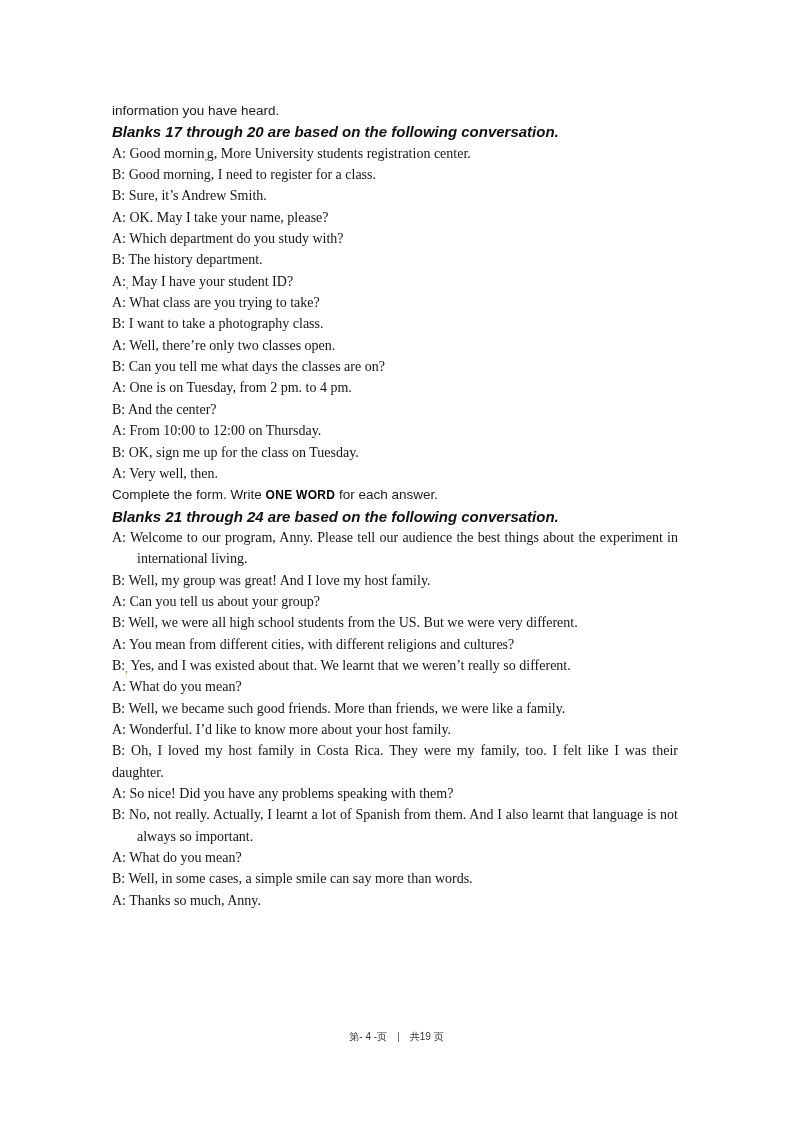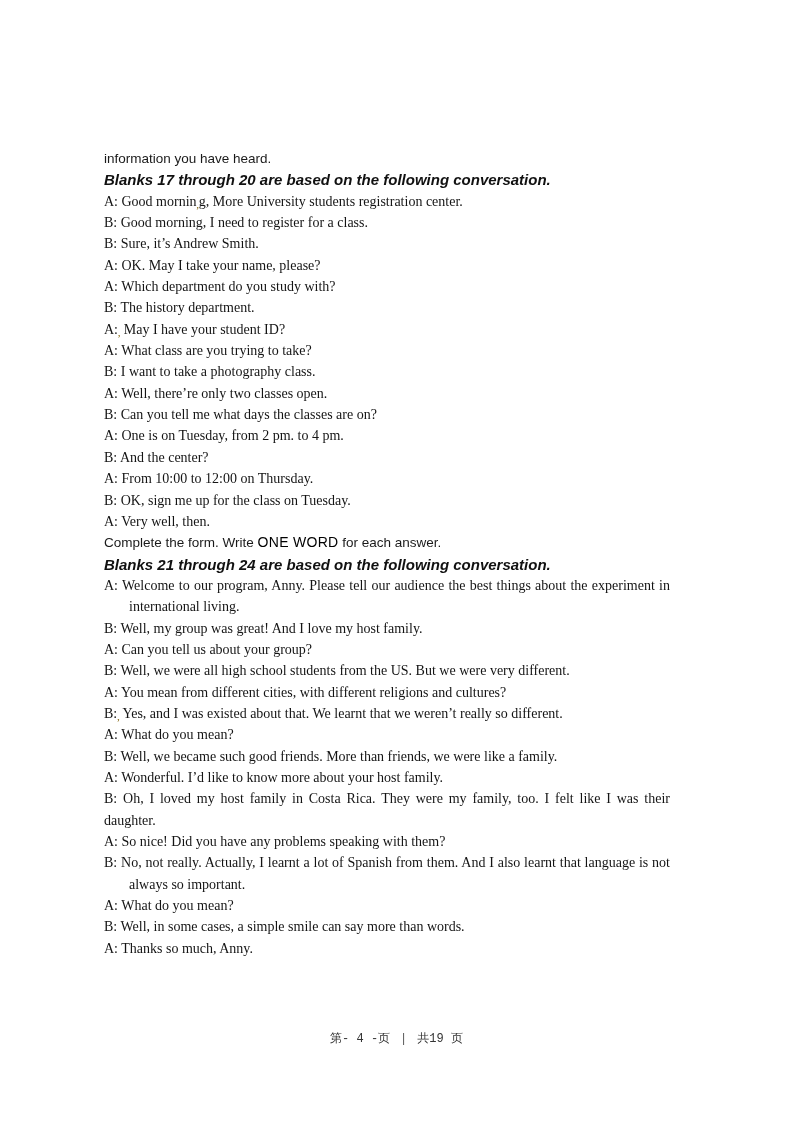--- a/index.html
+++ b/index.html
@@ -9,23 +9,22 @@
     font-family: "Liberation Sans", sans-serif;
   }
   .page {
     position: relative;
     width: 793px; height: 1122px;
     background: #ffffff;
     overflow: hidden;
   }
   .content {
     position: absolute;
-    left: 104px; top: 100px;
+    left: 112px; top: 100px;
     width: 566px;
-    margin-top: 48px;
   }
   .line {
     height: 21.35px;
     line-height: 21.35px;
     white-space: nowrap;
     color: #141414;
   }
   .serif {
     font-family: "Liberation Serif", "DejaVu Serif", serif;
     font-size: 14px;
@@ -43,37 +42,37 @@
     color: #111111;
   }
   .justify {
     white-space: normal;
     text-align: justify;
     text-align-last: justify;
   }
   .indent { padding-left: 25px; }
   .emph {
     font-family: "Liberation Sans", sans-serif;
-    font-weight: 400;
-    font-size: 14px;
+    font-weight: 700;
+    font-size: 12px;
     letter-spacing: 0.3px;
     color: #000000;
   }
   .mark {
     font-size: 9px;
     vertical-align: -2px;
     font-weight: bold;
   }
   .footer {
     position: absolute;
     left: 0; right: 0;
     top: 1030px;
     text-align: center;
-    font-family: Liberation Mono, monospace;
-    font-size: 12px;
+    font-family: Liberation Sans, sans-serif;
+    font-size: 10px;
     color: #333333;
   }
   .footer .sep { margin: 0 10px; color: #555555; }
 </style>
 </head>
 <body>
 
 <div class="page">
   <div class="content">
       <div class="line sans"><span>information you have heard.</span></div>

